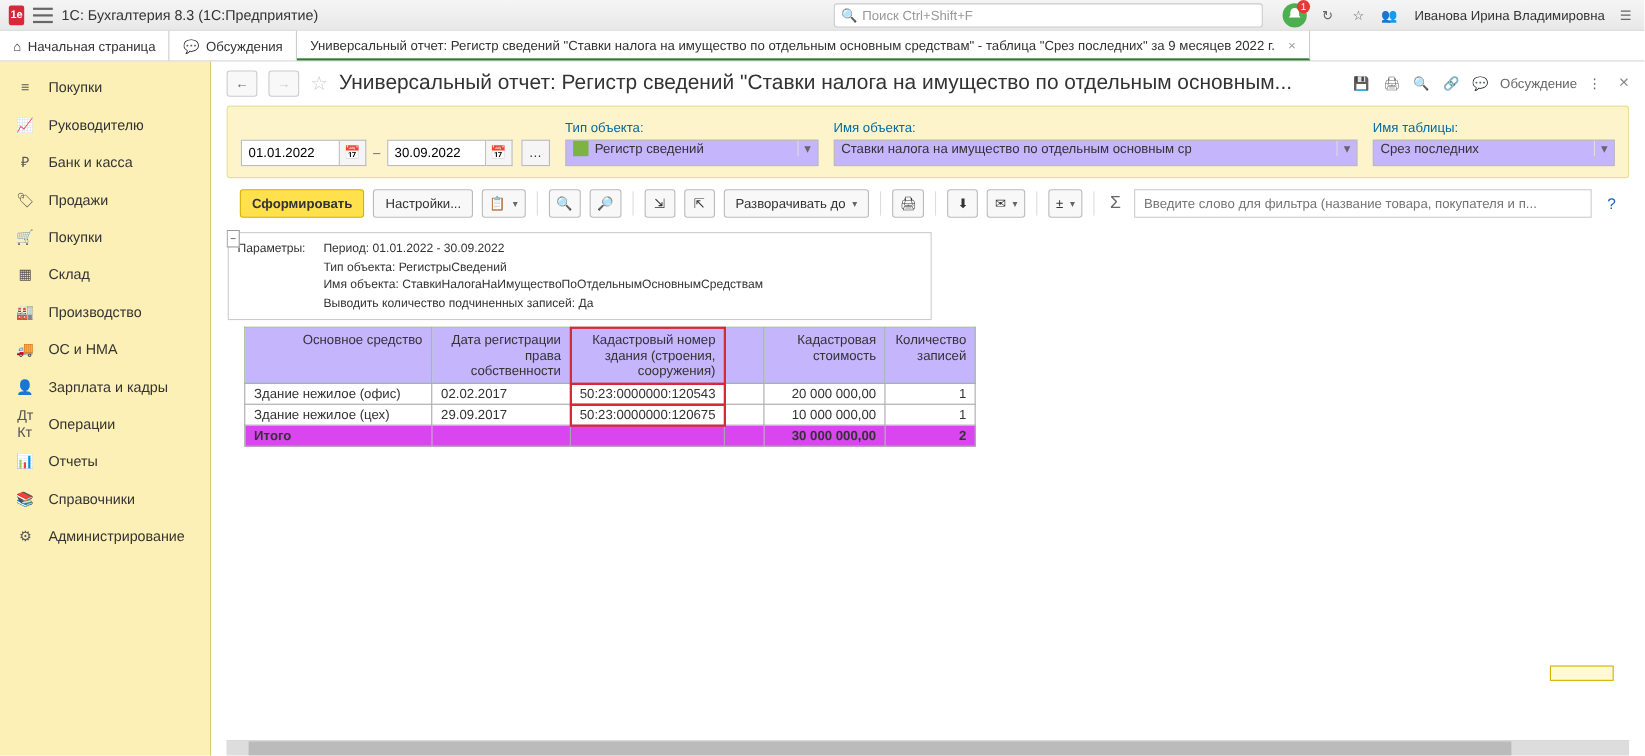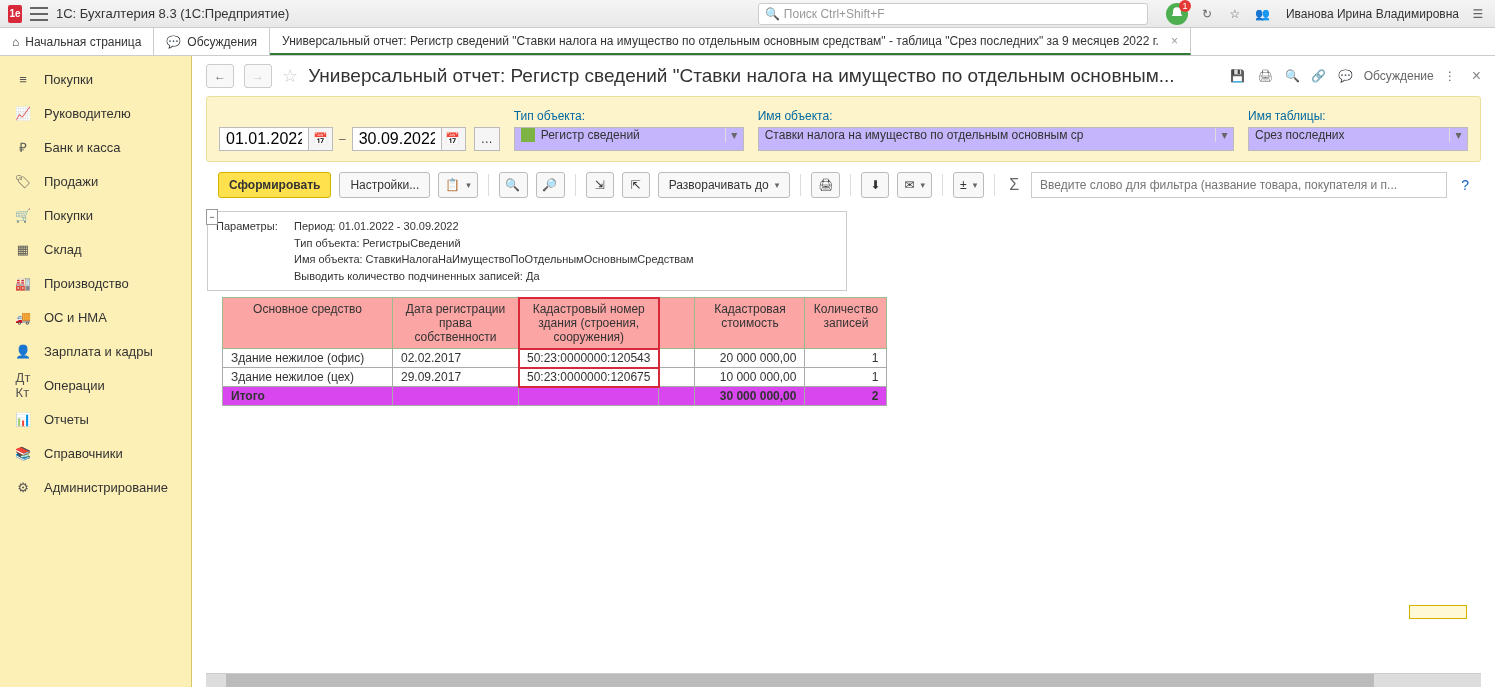--- a/index.html
+++ b/index.html
@@ -29,42 +29,42 @@
 .nav-btn{width:28px;height:24px;border:1px solid #ccc;background:#f8f8f8;display:flex;align-items:center;justify-content:center;cursor:pointer;color:#666;border-radius:3px}
 .star{color:#ccc;font-size:18px}
 .page-title{font-size:19px;color:#333;flex:1;white-space:nowrap;overflow:hidden;text-overflow:ellipsis}
 .hdr-actions{display:flex;gap:8px;align-items:center;color:#666}
 .hdr-act{cursor:pointer;padding:2px}
 .close-x{font-size:16px;color:#888;cursor:pointer;margin-left:6px}
 .params-panel{background:#fdf4cc;border:1px solid #eadf9a;margin:0 14px;padding:10px 12px;display:flex;gap:14px;align-items:flex-end;border-radius:3px}
 .pgroup{display:flex;flex-direction:column;gap:4px}
 .plabel{font-size:12px;color:#0369a1}
 .dateinput{display:flex;align-items:center}
-.inp{height:24px;border:1px solid #bbb;background:#fff;padding:0 6px;font-size:16px}
+.inp{height:24px;border:1px solid #bbb;background:#fff;padding:0 6px;font-size:12px}
 .cal-btn{width:24px;height:24px;border:1px solid #bbb;border-left:none;background:#f5f5f5;display:flex;align-items:center;justify-content:center;cursor:pointer}
 .dash{margin:0 6px;color:#666}
 .ellipsis-btn{width:26px;height:24px;border:1px solid #bbb;background:#f5f5f5;display:flex;align-items:center;justify-content:center;cursor:pointer;margin-left:8px}
 .select{display:flex;align-items:flex-start;height:24px;border:1px solid #bbb;background:#c4b5fd}
 .select .sval{flex:1;padding:0 6px;display:flex;align-items:center;gap:6px}
 .select .dd{width:18px;display:flex;align-items:center;justify-content:center;border-left:1px solid #ddd;color:#666;cursor:pointer}
 .toolbar{display:flex;align-items:center;gap:8px;padding:10px 26px}
 .btn{height:26px;border:1px solid #bbb;background:#f8f8f8;padding:0 10px;display:flex;align-items:center;gap:4px;cursor:pointer;border-radius:3px;font-size:12px}
 .btn.primary{background:#ffe14d;border-color:#d4b300;font-weight:bold}
 .btn.icon{padding:0 6px;min-width:28px;justify-content:center}
 .btn .caret{font-size:9px;color:#666;margin-left:2px}
 .sep{width:1px;height:22px;background:#ddd;margin:0 2px}
 .sigma{font-size:16px;color:#666;padding:0 4px}
 .filter-inp{flex:1;height:26px;border:1px solid #ccc;padding:0 8px;color:#999;font-size:12px}
 .help{color:#1565c0;font-size:14px;margin-left:6px;cursor:pointer}
 .report-area{margin:0 14px 14px 14px;flex:1;overflow:auto;border-top:1px solid transparent;position:relative}
 .collapse-handle{position:absolute;left:0;top:0;width:12px;height:16px;border:1px solid #999;background:#fff;font-size:9px;display:flex;align-items:center;justify-content:center;cursor:pointer}
 .params-block{margin-left:1px;margin-top:2px;border:1px solid #ccc;padding:6px 8px;font-size:11px;color:#333;line-height:1.5;display:inline-block;min-width:640px}
 .params-block .lbl{display:inline-block;width:78px}
 .rpt-table{margin-left:16px;margin-top:6px;border-collapse:collapse;font-size:12px}
-.rpt-table th{background:#fca5a5;border:1px solid #9bbb8a;padding:4px 8px;text-align:center;font-weight:normal;vertical-align:top}
+.rpt-table th{background:#c4b5fd;border:1px solid #9bbb8a;padding:4px 8px;text-align:right;font-weight:normal;vertical-align:top}
 .rpt-table td{border:1px solid #aaa;padding:2px 8px;background:#fff}
 .rpt-table tr.total td{background:#d946ef;font-weight:bold}
 .num{text-align:right}
 .red-box{outline:2px solid #d8293a;outline-offset:-1px}
 .hscroll{height:14px;background:#eee;border-top:1px solid #ccc;margin:0 14px}
 .hscroll-track{height:100%;background:#ddd;position:relative}
 .hscroll-thumb{position:absolute;left:20px;width:90%;height:100%;background:#bbb}
 .yellow-knob{position:absolute;right:14px;bottom:40px;width:58px;height:14px;border:1px solid #d4b300;background:#fff9d6}
 svg{width:16px;height:16px}
 .ico-reg{width:14px;height:14px;background:#7cb342;display:inline-block}

